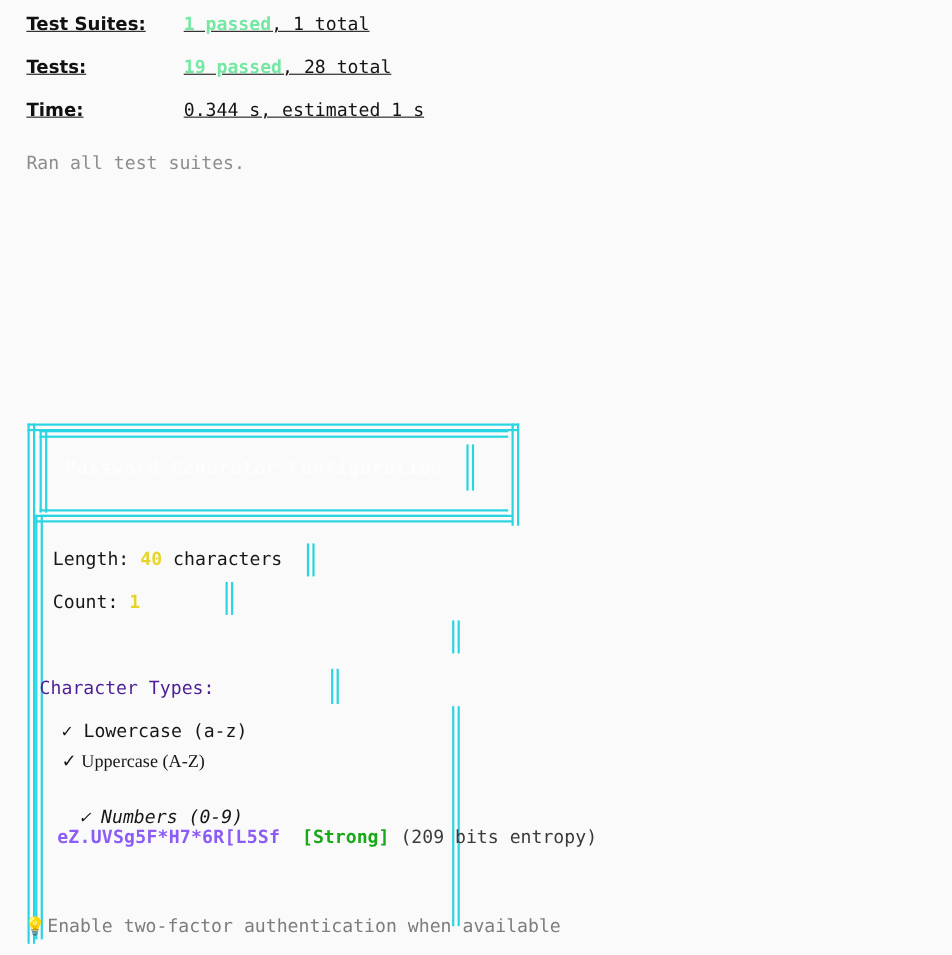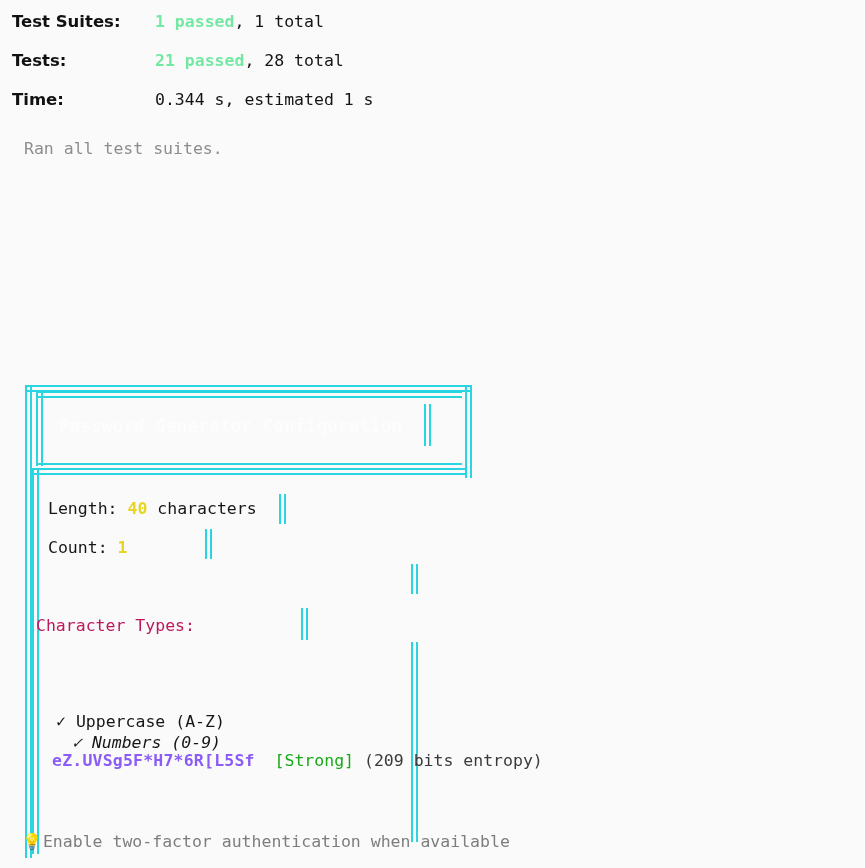--- a/index.html
+++ b/index.html
@@ -14,21 +14,22 @@
   body {
     font-family: "DejaVu Sans Mono", "Liberation Mono", monospace;
     font-size: 16.5px;
     line-height: 19px;
     color: #1c1c1c;
     -webkit-font-smoothing: antialiased;
   }
 
   
   .summary {
-    padding: 12px 0 0 12px;
+    padding: 12px 0 0 24px;
+    text-decoration: underline;
   }
   .sum-row {
     display: flex;
     align-items: baseline;
     height: 39px;
     white-space: pre;
   }
   .sum-label {
     font-family: "DejaVu Sans", "Liberation Sans", sans-serif;
     font-weight: bold;
@@ -85,39 +86,39 @@
     letter-spacing: 0.5px;
   }
 
   .crow {
     position: absolute;
     white-space: pre;
     font-family: "DejaVu Sans Mono", "Liberation Mono", monospace;
     font-size: 16.5px;
     color: #161616;
   }
-  .muted { color: #be185d; }
+  .muted { color: #4c1d95; }
   .accent-yellow { color: #e6d526; font-weight: bold; }
 
   
   .result-line {
     position: absolute;
     left: 24px;
     top: 751px;
     white-space: pre;
     font-size: 16.5px;
     font-family: "DejaVu Sans Mono", "Liberation Mono", monospace;
   }
   .pw {
     color: #8b5cf6;
     font-weight: bold;
     letter-spacing: 0.2px;
     margin-left: 28px;
   }
-  .strong-tag { color: #18a818; font-weight: normal; text-align: right; }
+  .strong-tag { color: #18a818; font-weight: bold; text-align: right; }
   .entropy { color: #3a3a3a; }
 
   
   .tip-line {
     position: absolute;
     left: 22px;
     top: 832px;
     white-space: pre;
     font-size: 16.5px;
     font-family: "DejaVu Sans Mono", "Liberation Mono", monospace;
@@ -136,21 +137,21 @@
 
 <div class="summary">
 
   <div class="sum-row">
     <span class="sum-label">Test Suites:</span>
     <span class="sum-value"><span class="pass-green">1 passed</span><span>, 1 total</span></span>
   </div>
 
   <div class="sum-row">
     <span class="sum-label">Tests:</span>
-    <span class="sum-value"><span class="pass-green">21 passed</span><span>, 28 total</span></span>
+    <span class="sum-value"><span class="pass-green">19 passed</span><span>, 28 total</span></span>
   </div>
 
 
   <div class="sum-row">
     <span class="sum-label">Time:</span>
     <span class="sum-value">0.344 s, estimated 1 s</span>
   </div>
 
 </div>
 
@@ -179,22 +180,23 @@
   <div class="vrule" style="left:411px; top:392px; height:30px;"></div>
   <div class="vrule" style="left:301px; top:436px; height:32px;"></div>
   <div class="vrule" style="left:411px; top:470px; height:200px;"></div>
 
   <div class="crow" style="left:48px; top:327px;"><span>Length:</span><span> </span><span class="accent-yellow">40</span><span> </span><span>characters</span></div>
 
   <div class="crow" style="left:48px; top:366px;"><span>Count:</span><span> </span><span class="accent-yellow">1</span></div>
 
   <div class="crow muted" style="left:36px; top:444px;">Character Types:</div>
 
-
-  <div class="crow" style="left:56px; top:540px;"><span>✓</span><span> </span><span>Uppercase (A-Z)</span></div>
+  <div class="crow" style="left:56px; top:483px;"><span>✓</span><span> </span><span>Lowercase (a-z)</span></div>
+
+  <div class="crow" style="left:56px; top:510px;font-family:Liberation Serif, serif;"><span>✓</span><span> </span><span>Uppercase (A-Z)</span></div>
 
   <div class="crow" style="left:72px; top:561px;font-style:italic;"><span>✓</span><span> </span><span>Numbers (0-9)</span></div>
 
 
 
 </div>
 
 <div class="result-line"><span class="pw">eZ.UVSg5F*H7*6R[L5Sf</span><span>  </span><span class="strong-tag">[Strong]</span><span> </span><span class="entropy">(209 bits entropy)</span></div>
 
 <div class="tip-line"><span class="bulb">💡</span><span>Enable two-factor authentication when available</span></div>

